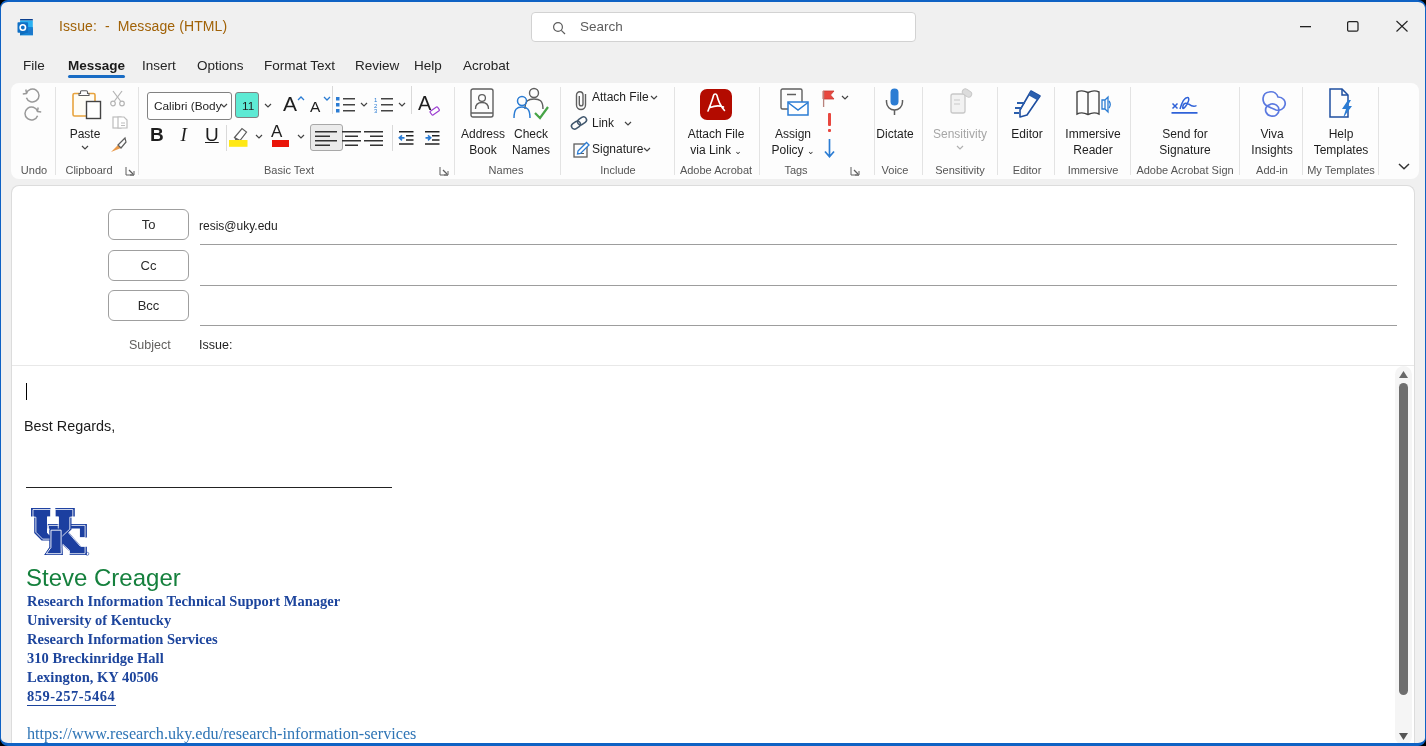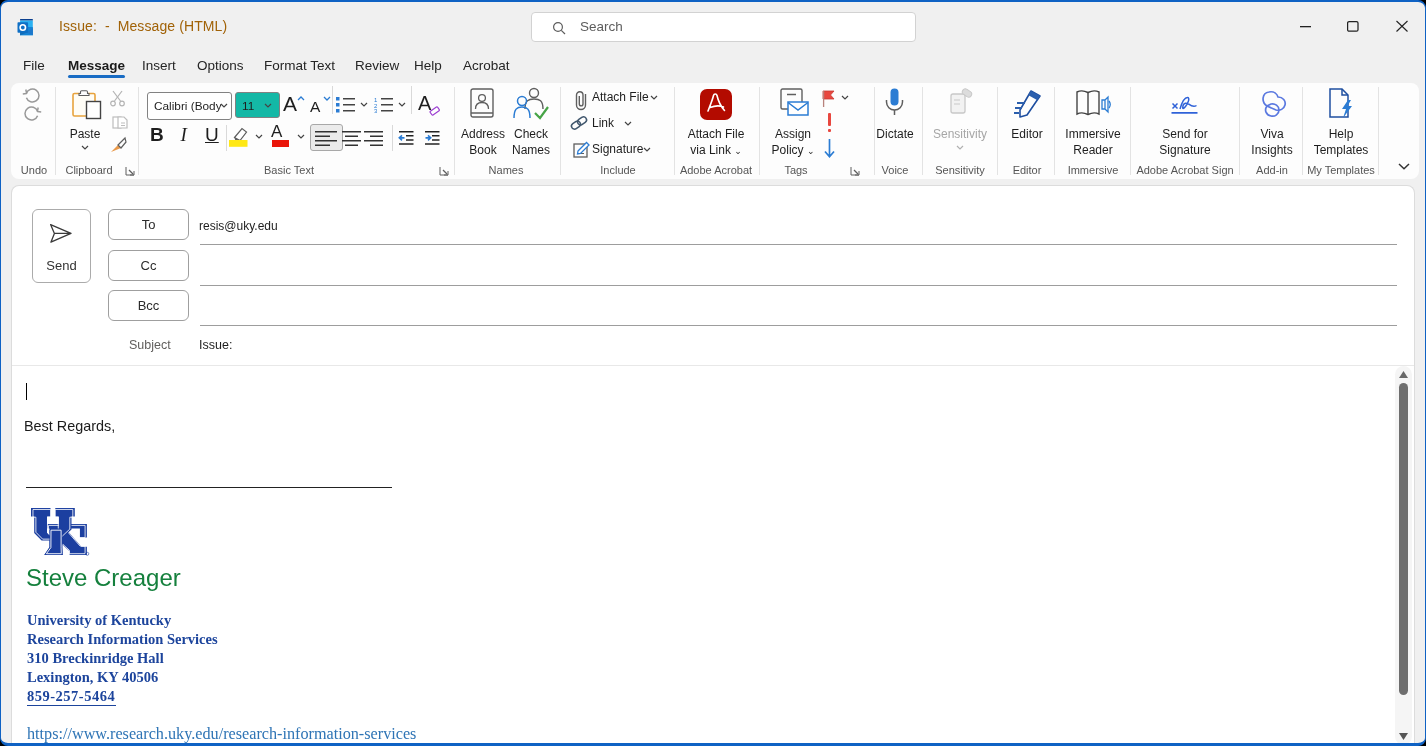--- a/index.html
+++ b/index.html
@@ -132,21 +132,21 @@
         <path d="M4 4 L8 8" stroke="#5f5f5f" stroke-width="1.2"></path>
       </svg>
     <div class="gsep" style="left:136px;"></div>
 
     <div class="abs" style="left:145px; top:10px; width:85px; height:28px; border:1px solid #828282; border-radius:3px; background:#fff;">
       <span style="position:absolute; left:6px; top:5.5px; font-size:11.8px; color:#1e1e1e; white-space:nowrap;">Calibri (Body</span>
       <svg class="abs" style="left:72px; top:10px;" width="8" height="5" viewBox="0 0 8 5">
           <path d="M1 1 L4 4 L7 1" fill="none" stroke="#444" stroke-width="1.2"></path>
         </svg>
     </div>
-    <div class="abs" style="left:233px; top:10px; width:45px; height:26px; border:1px solid #828282; border-radius:3px; background:#14b8a6;">
+    <div class="abs" style="left:233px; top:10px; width:24px; height:26px; border:1px solid #828282; border-radius:3px; background:#5eead4;">
       <span style="position:absolute; left:6px; top:5.5px; font-size:11.8px; color:#1e1e1e;">11</span>
       <svg class="abs" style="left:28px; top:10px;" width="8" height="5" viewBox="0 0 8 5">
           <path d="M1 1 L4 4 L7 1" fill="none" stroke="#444" stroke-width="1.2"></path>
         </svg>
     </div>
     <div class="abs" style="left:281px; top:10px; font-size:21px; color:#1e1e1e;">A</div>
     <svg class="abs" style="left:294.5px; top:13.5px;" width="8" height="5" viewBox="0 0 8 5">
         <path d="M1 4 L4 1 L7 4" fill="none" stroke="#2b7cd3" stroke-width="1.3"></path>
       </svg>
     <div class="abs" style="left:308px; top:16px; font-size:15.5px; color:#1e1e1e;">A</div>
@@ -398,26 +398,20 @@
     <div class="btxt" style="left:1339px; top:61px;">Templates</div>
     <div class="glabel" style="left:1339px;">My Templates</div>
     <div class="gsep" style="left:1376px;"></div>
 
     <svg class="abs" style="left:1396px; top:81px;" width="12" height="7" viewBox="0 0 12 7">
         <path d="M1 1 L6 5.7 L11 1" fill="none" stroke="#333" stroke-width="1.5"></path>
       </svg>
   </div>
 
   <div id="panel">
-    <div id="sendbtn">
-      <svg class="abs" style="left:17px; top:14px;" width="22" height="19" viewBox="0 0 22 19">
-        <path d="M0.6 0.6 L21 9.4 L0.9 18.2 L4.4 9.4 Z M4.4 9.4 L21 9.4" fill="none" stroke="#3a3a3a" stroke-width="1.3" stroke-linejoin="round"></path>
-      </svg>
-      <div>Send</div>
-    </div>
     <div class="fieldbtn" style="top:23px;">To</div>
     <div class="fieldbtn" style="top:63.5px;">Cc</div>
     <div class="fieldbtn" style="top:103.5px;">Bcc</div>
     <div class="fline" style="top:58px;"></div>
     <div class="fline" style="top:99px;"></div>
     <div class="fline" style="top:139px;"></div>
     <div class="abs" style="left:187.5px; top:33px; font-size:12px; color:#1e1e1e;">resis@uky.edu</div>
     <div class="abs" style="left:117.5px; top:152px; font-size:12.5px; color:#605e5c;">Subject</div>
     <div class="abs" style="left:187.5px; top:152px; font-size:12.5px; color:#1e1e1e;">Issue:</div>
     <div class="abs" style="left:0; top:179px; width:100%; height:1px; background:#e8e8e8;"></div>
@@ -432,20 +426,21 @@
         <path d="M16.7,17 L56.9,17 L56.9,30.4 L49.9,30.4 L49.9,21.5 L35.5,21.5 L51.4,39.7 L56.9,39.7 L56.9,48.1 L39.6,48.1 L39.6,44.3 L32.4,37.8 L32.4,40.3 L32.8,48.1 L14.3,48.1 L19.5,40.3 L19.5,21.5 L16.7,21.5 Z" fill="none" stroke="#fff" stroke-width="0.9" transform="translate(3.31,2.93) scale(0.91)"></path>
         <path id="upath" d="M1,1 L20.5,1 L20.5,9.5 L17,9.5 L17,25.8 L19.6,28.5 L23.4,28.5 L28.8,23.2 L28.8,9.5 L25.3,9.5 L25.3,1 L44.8,1 L44.8,9.5 L41.5,9.5 L41.5,22.5 L29.8,33.6 L11.6,33.6 L4.2,26 L4.2,9.5 L1,9.5 Z" fill="#1c3fa0"></path>
         <path d="M1,1 L20.5,1 L20.5,9.5 L17,9.5 L17,25.8 L19.6,28.5 L23.4,28.5 L28.8,23.2 L28.8,9.5 L25.3,9.5 L25.3,1 L44.8,1 L44.8,9.5 L41.5,9.5 L41.5,22.5 L29.8,33.6 L11.6,33.6 L4.2,26 L4.2,9.5 L1,9.5 Z" fill="none" stroke="#fff" stroke-width="0.9" transform="translate(2.06,1.56) scale(0.91)"></path>
         <path d="M19.5,21.5 L32.4,21.5 L32.4,40.3 L32.8,48.1 L14.3,48.1 L19.5,40.3 Z" fill="#1c3fa0"></path>
         <path d="M21,23.2 L31.1,23.2 L31.1,40.8 L31.3,46.7 L16.4,46.7 L20.9,40.6 Z" fill="none" stroke="#fff" stroke-width="0.9"></path>
         <circle cx="57.3" cy="46.8" r="1.5" fill="none" stroke="#1c3fa0" stroke-width="0.6"></circle>
       </g>
     </svg>
 
     <div class="abs" style="left:14.5px; top:378px; font-size:24px; color:#15803d;">Steve Creager</div>
+    <div class="sig-serif" style="top:407px; font-weight:bold;">Research Information Technical Support Manager</div>
     <div class="sig-serif" style="top:426px; font-weight:bold;">University of Kentucky</div>
     <div class="sig-serif" style="top:445px; font-weight:bold;">Research Information Services</div>
     <div class="sig-serif" style="top:464px; font-weight:bold;">310 Breckinridge Hall</div>
     <div class="sig-serif" style="top:483px; font-weight:bold;">Lexington, KY 40506</div>
     <div class="sig-serif" style="top:502px; font-weight:bold; letter-spacing:0.5px;">859-257-5464</div>
     <div class="abs" style="left:15.5px; top:518.8px; width:89px; height:1.2px; background:#1c449c;"></div>
     <div class="sig-serif" style="top:539px; font-size:16.2px; color:#2e74b5;">https://www.research.uky.edu/research-information-services</div>
     <div class="abs" style="left:15.5px; top:556.5px; width:390px; height:1.4px; background:#2e74b5;"></div>
   </div>
 

